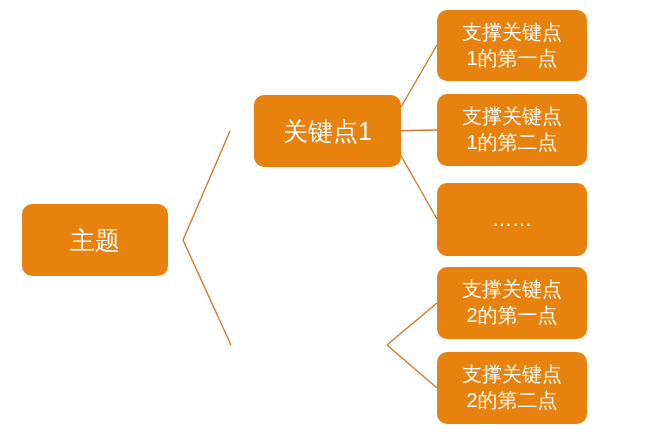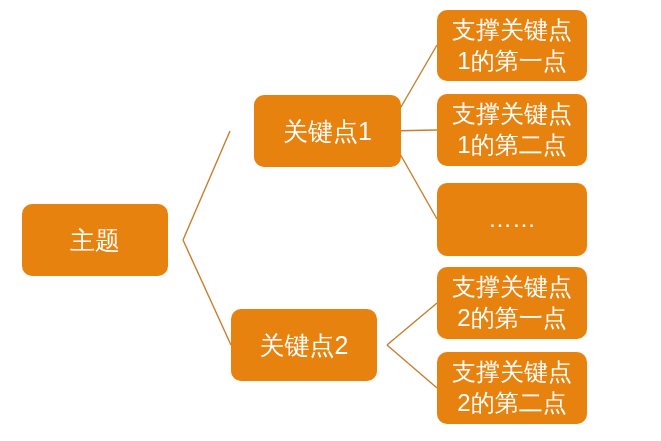--- a/index.html
+++ b/index.html
@@ -37,21 +37,21 @@
     justify-content: center;
     text-align: center;
     box-sizing: border-box;
   }
   .node span {
     white-space: pre-line;
     display: block;
     width: 100%;
   }
   .lvl1, .lvl2 { font-size: 25px; line-height: 1.2; }
-  .lvl3 { font-size: 24px; line-height: 1.28; align-items: center; }
+  .lvl3 { font-size: 20px; line-height: 1.28; align-items: center; }
 
   #node-topic { left: 22px;  top: 204px; width: 146px; height: 72px; align-items: center; }
   #node-key1  { left: 230px; top: 95px;  width: 147px; height: 72px; margin-left: 24px; }
   #node-key2  { left: 231px; top: 309px; width: 146px; height: 72px; }
   #node-sub1  { left: 437px; top: 10px;  width: 150px; height: 71px; }
   #node-sub2  { left: 437px; top: 94px;  width: 150px; height: 72px; }
   #node-sub3  { left: 437px; top: 183px; width: 150px; height: 73px; }
   #node-sub4  { left: 437px; top: 267px; width: 150px; height: 72px; }
   #node-sub5  { left: 437px; top: 352px; width: 150px; height: 72px; }
 </style>
@@ -71,23 +71,20 @@
   </svg>
 
   <div id="node-topic" class="node lvl1">
     <span>主题</span>
   </div>
 
   <div id="node-key1" class="node lvl2">
     <span>关键点1</span>
   </div>
 
-  <div id="node-key2" class="node lvl2">
-    <span>关键点2</span>
-  </div>
 
   <div id="node-sub1" class="node lvl3">
     <span>支撑关键点
 1的第一点</span>
   </div>
 
   <div id="node-sub2" class="node lvl3">
     <span>支撑关键点
 1的第二点</span>
   </div>

